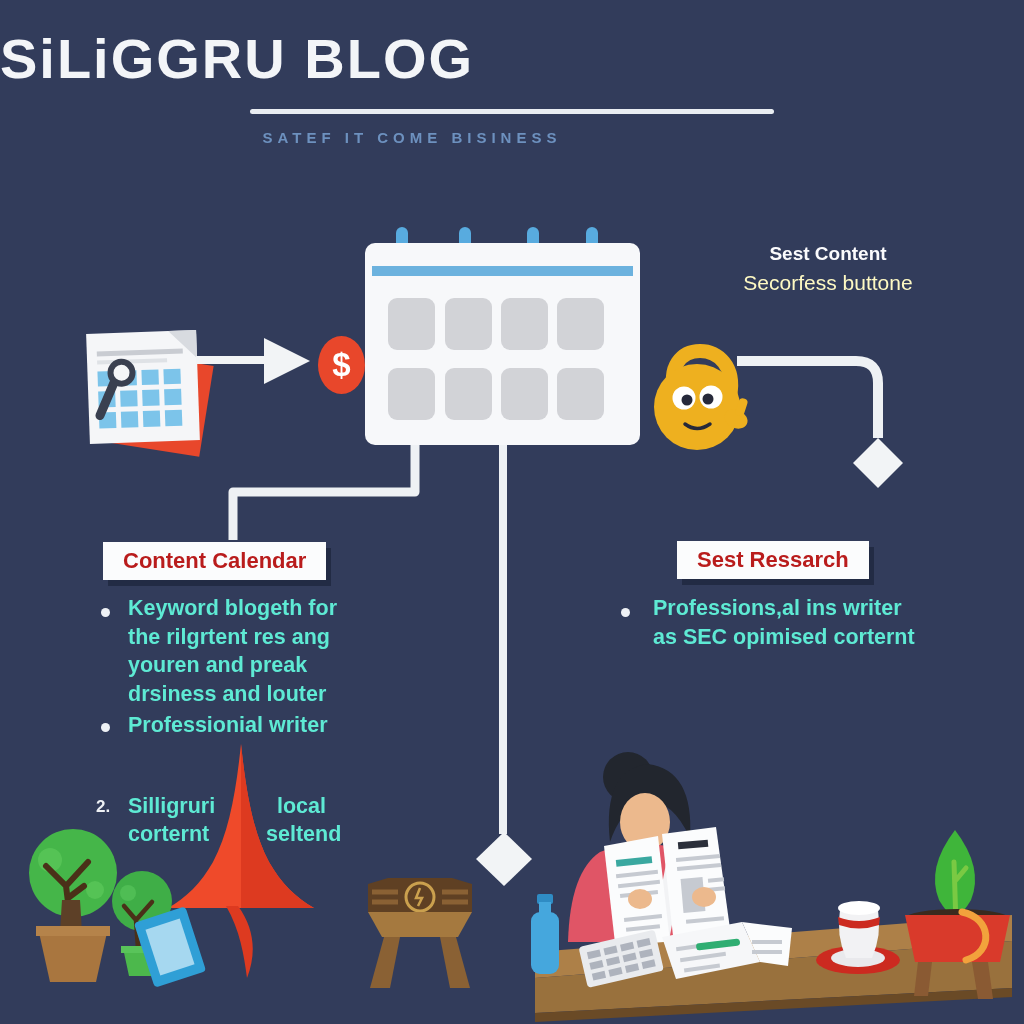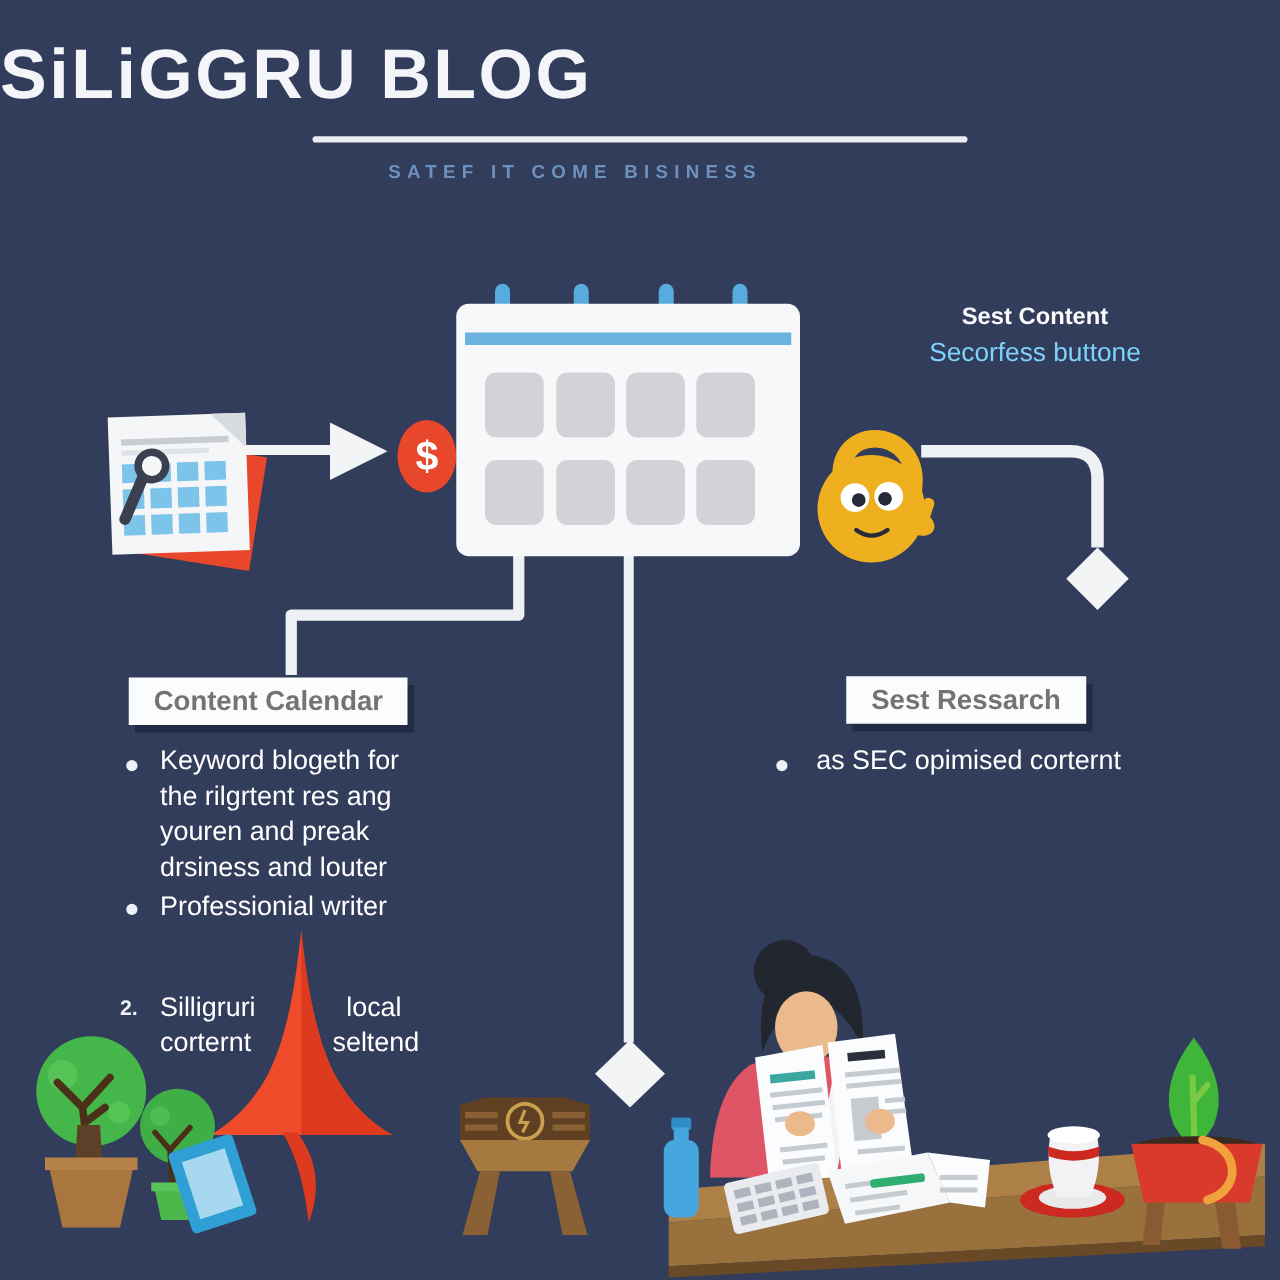--- a/index.html
+++ b/index.html
@@ -10,31 +10,31 @@
   }
   .abs{position:absolute;}
   .art{position:absolute;left:0;top:0;width:1024px;height:1024px;}
   .title{
     left:0;top:26px;width:1024px;text-align:left;
     font-size:56px;font-weight:800;letter-spacing:2px;color:#f3f5f8;
   }
   .divider{left:250px;top:109px;width:524px;height:5px;background:#e9edf2;border-radius:3px;}
   .subtitle{
     left:0;top:129px;width:824px;text-align:center;
-    font-size:15px;font-weight:700;letter-spacing:5px;color:#6d91bf;margin-left:48px;
+    font-size:15px;font-weight:700;letter-spacing:5px;color:#6d91bf;
   }
   .seo-note{left:700px;top:243px;width:256px;text-align:center;color:#fbfbfd;}
   .seo-note .h{font-size:19px;font-weight:800;}
-  .seo-note .s{font-size:21px;font-weight:400;margin-top:6px;color:#7dd3fc;}
+  .seo-note .s{font-size:21px;font-weight:400;margin-top:6px;color:#fef9c3;}
   .label-box{
-    background:#fbfcfd;color:#737373;font-size:22px;font-weight:600;
+    background:#fbfcfd;color:#b91c1c;font-size:22px;font-weight:600;
     padding:6px 20px;box-shadow:5px 6px 0 rgba(18,25,46,.5);white-space:nowrap;
   }
   .dot{width:9px;height:9px;border-radius:50%;background:#eef1f5;}
-  .btext{font-size:21.5px;line-height:28.5px;color:#ffffff;font-weight:400;white-space:nowrap;}
+  .btext{font-size:21.5px;line-height:28.5px;color:#5eead4;font-weight:700;white-space:nowrap;}
   .dollar-badge{
     left:318px;top:336px;width:47px;height:58px;border-radius:50%;
     background:#e8472b;display:flex;align-items:center;justify-content:center;
     color:#fff;font-size:33px;font-weight:800;
   }
   .num{font-size:17px;color:#eef1f5;font-weight:600;}
 </style>
 </head>
 <body>
 
@@ -284,16 +284,17 @@
   <div class="abs btext" style="left:128px;top:711px;">Professionial writer</div>
 
   <span class="abs num" style="left:96px;top:797px;">2.</span>
   <span class="abs btext" style="left:128px;top:792px;">Silligruri</span>
   <span class="abs btext" style="left:277px;top:792px;">local</span>
   <span class="abs btext" style="left:128px;top:820px;">corternt</span>
   <span class="abs btext" style="left:266px;top:820px;">seltend</span>
 
   <div class="abs dot" style="left:621px;top:608px;"></div>
   <div class="abs btext" style="left:653px;top:594px;">
+    <div>Professions,al ins writer</div>
     <div>as SEC opimised corternt</div>
   </div>
 
 </div>
 
 </body></html>

